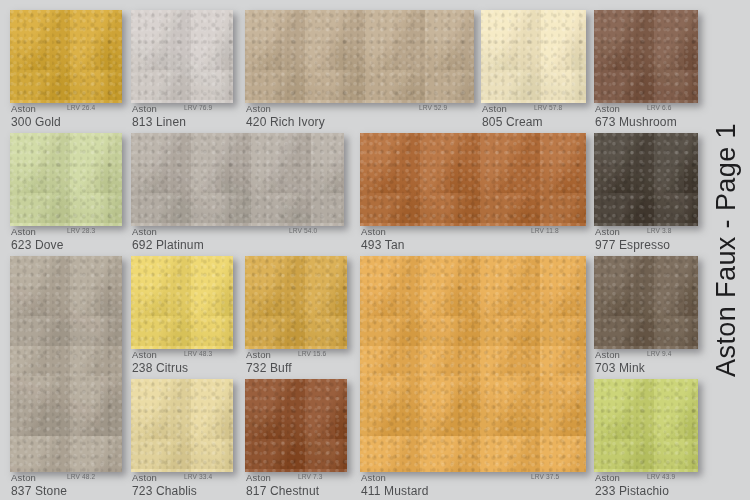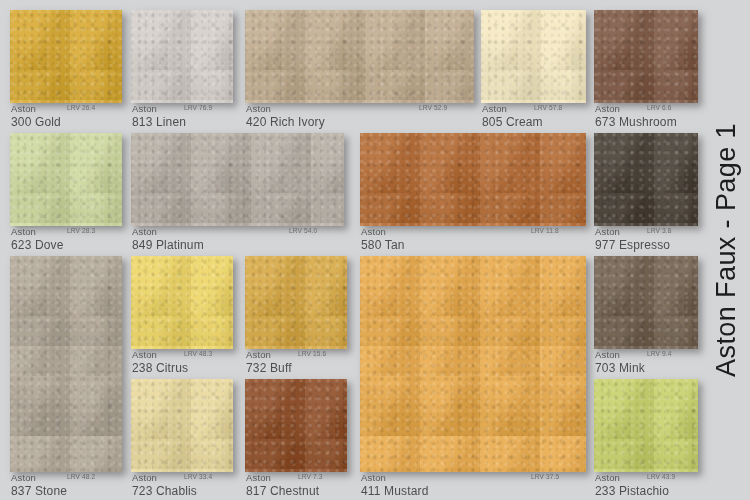--- a/index.html
+++ b/index.html
@@ -189,31 +189,31 @@
           <div class="cap-line2">623 Dove</div>
         </div>
       </div>
       <div class="cell" style="left: 131px; top: 133px; width: 213px; height: 119px;">
         <div class="chip" style="background-color: rgb(180, 172, 162);"></div>
         <div class="caption">
           <div class="cap-line1">
             <span class="brand">Aston</span>
             <span class="lrv" style="left: 157px;">LRV 54.0</span>
           </div>
-          <div class="cap-line2">849 Platinum</div>
+          <div class="cap-line2">692 Platinum</div>
         </div>
       </div>
       <div class="cell" style="left: 360px; top: 133px; width: 226px; height: 119px;">
         <div class="chip" style="background-color: rgb(178, 103, 47);"></div>
         <div class="caption">
           <div class="cap-line1">
             <span class="brand">Aston</span>
             <span class="lrv" style="left: 170px;">LRV 11.8</span>
           </div>
-          <div class="cap-line2">580 Tan</div>
+          <div class="cap-line2">493 Tan</div>
         </div>
       </div>
       <div class="cell" style="left: 594px; top: 133px; width: 104px; height: 119px;">
         <div class="chip" style="background-color: rgb(69, 60, 49);"></div>
         <div class="caption">
           <div class="cap-line1">
             <span class="brand">Aston</span>
             <span class="lrv" style="left: 52px;">LRV 3.8</span>
           </div>
           <div class="cap-line2">977 Espresso</div>

